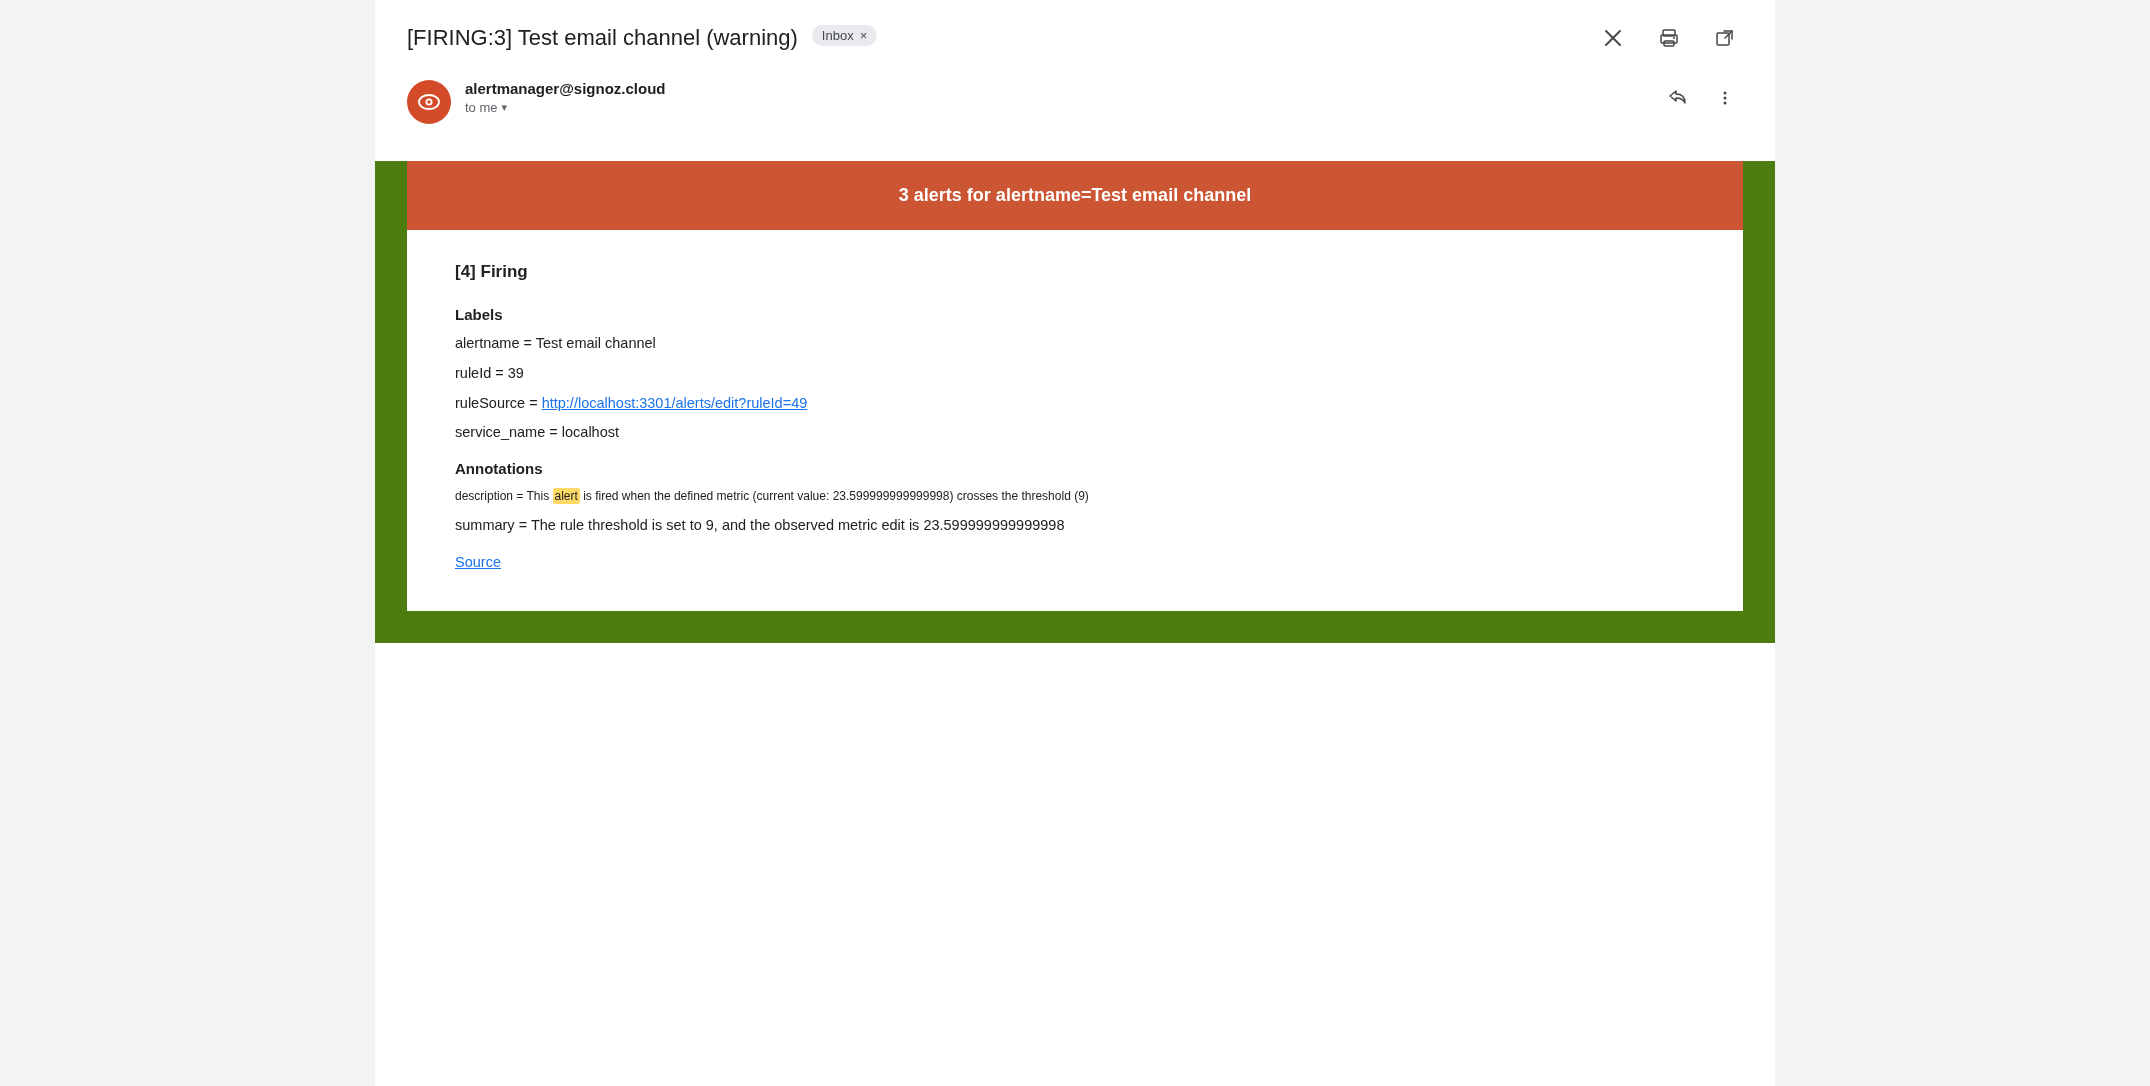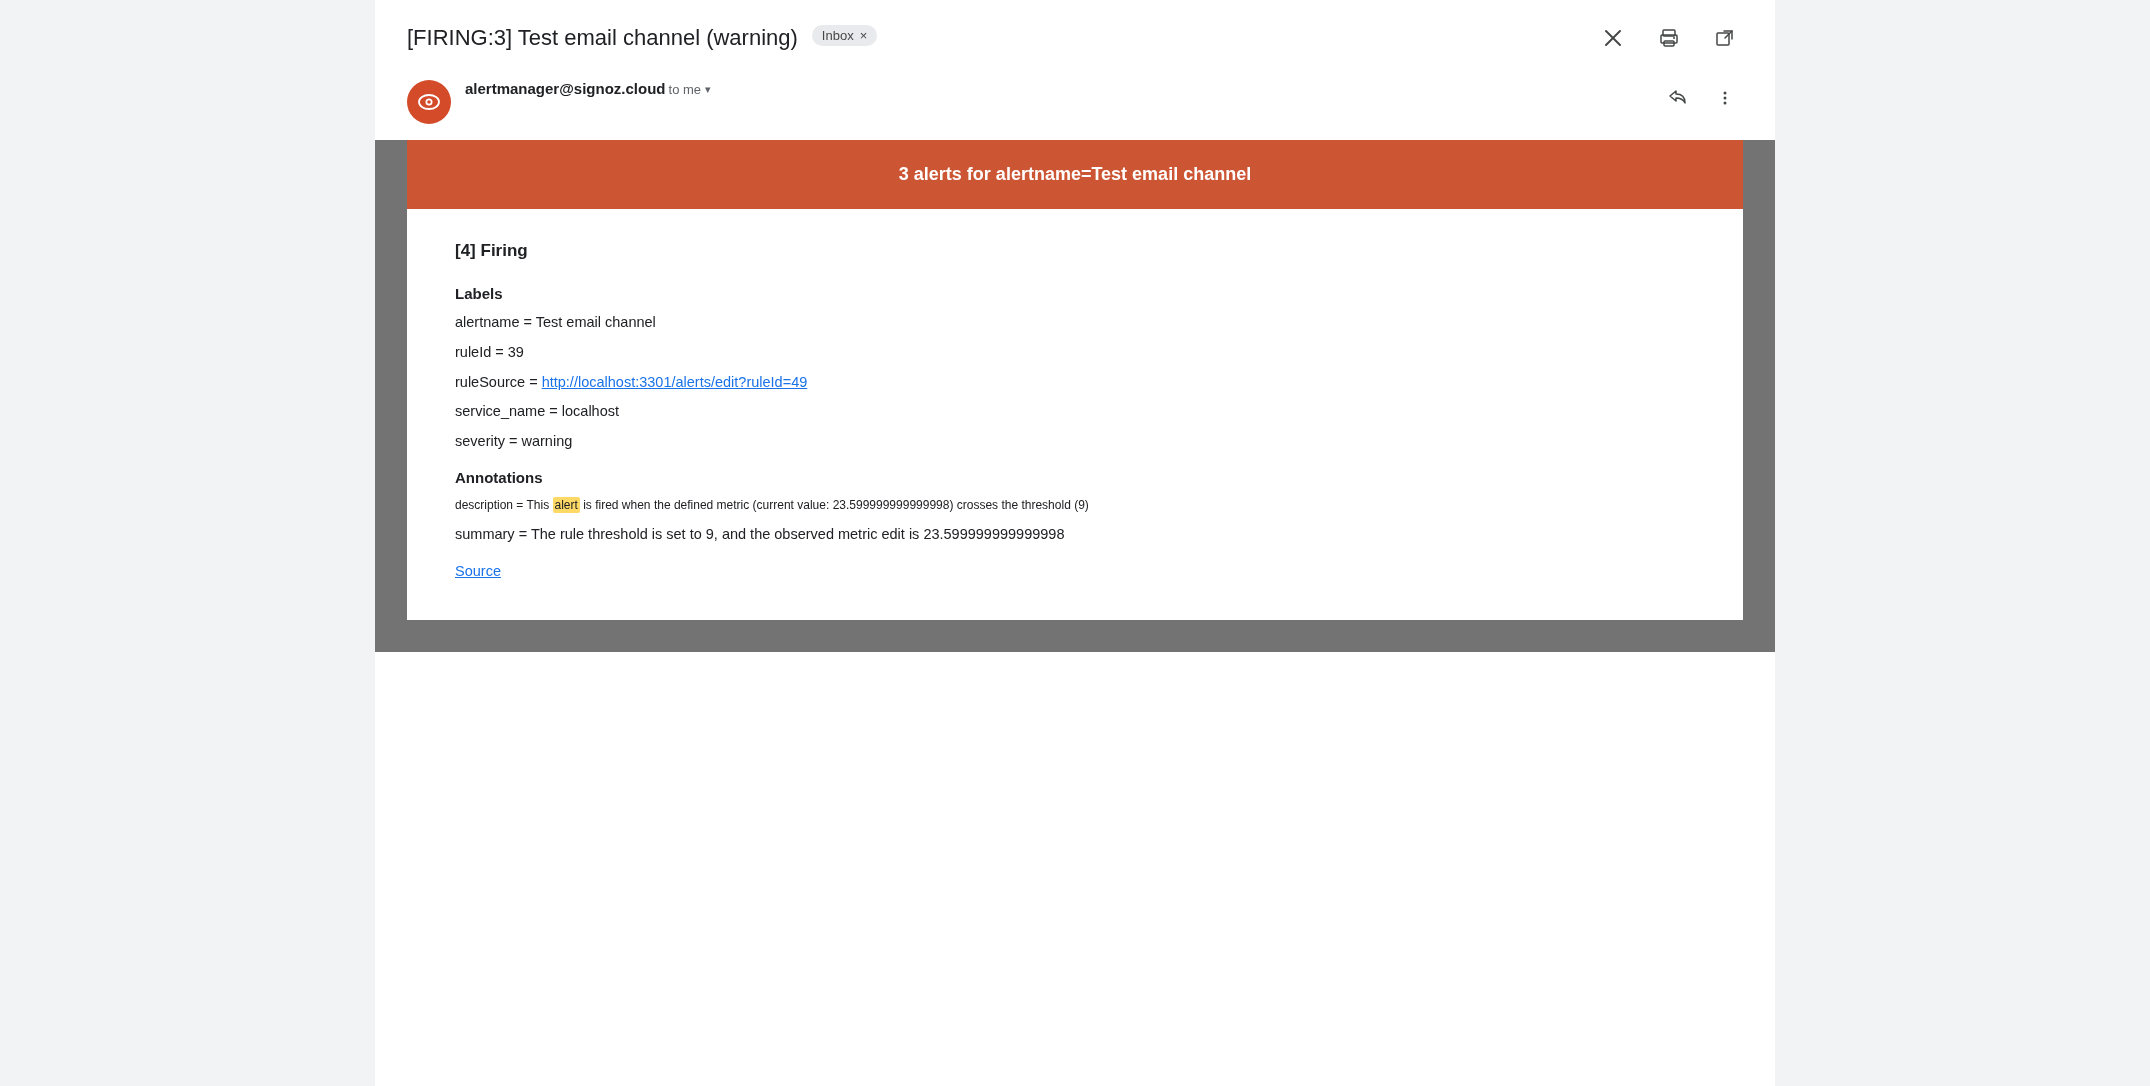--- a/index.html
+++ b/index.html
@@ -105,22 +105,22 @@
       flex-shrink: 0;
     }
 
     .avatar svg {
       width: 26px;
       height: 26px;
     }
 
     .sender-details {
       display: flex;
+      flex-direction: column;
       gap: 3px;
-      align-items: flex-end;
     }
 
     .sender-email {
       font-size: 15px;
       font-weight: 600;
       color: #202124;
     }
 
     .sender-to {
       font-size: 13px;
@@ -149,22 +149,23 @@
       width: 36px;
       height: 36px;
       border-radius: 50%;
       display: flex;
       align-items: center;
       justify-content: center;
     }
 
     
     .email-body-wrapper {
-      background: #737373;
+      background: #4d7c0f;
       padding: 0 32px 32px 32px;
+      margin-top: 21px;
     }
 
     .email-body-card {
       background: #fff;
       border-radius: 0;
       overflow: hidden;
     }
 
     
     .alert-banner {
@@ -327,21 +328,20 @@
         <div class="firing-title">[4] Firing</div>
 
         <div class="labels-section">
           <div class="section-title">Labels</div>
           <div class="label-item">alertname = Test email channel</div>
           <div class="label-item">ruleId = 39</div>
           <div class="label-item">
             <span>ruleSource = </span><a href="#">http://localhost:3301/alerts/edit?ruleId=49</a>
           </div>
           <div class="label-item">service_name = localhost</div>
-          <div class="label-item">severity = warning</div>
         </div>
 
         <div class="annotations-section">
           <div class="section-title">Annotations</div>
           <div class="description-text">
             <span>description = This </span><span class="highlight-alert">alert</span><span> is fired when the defined metric (current value: 23.599999999999998) crosses the threshold (9)</span>
           </div>
           <div class="summary-text">summary = The rule threshold is set to 9, and the observed metric edit is 23.599999999999998</div>
           <a class="source-link" href="#">Source</a>
         </div>

